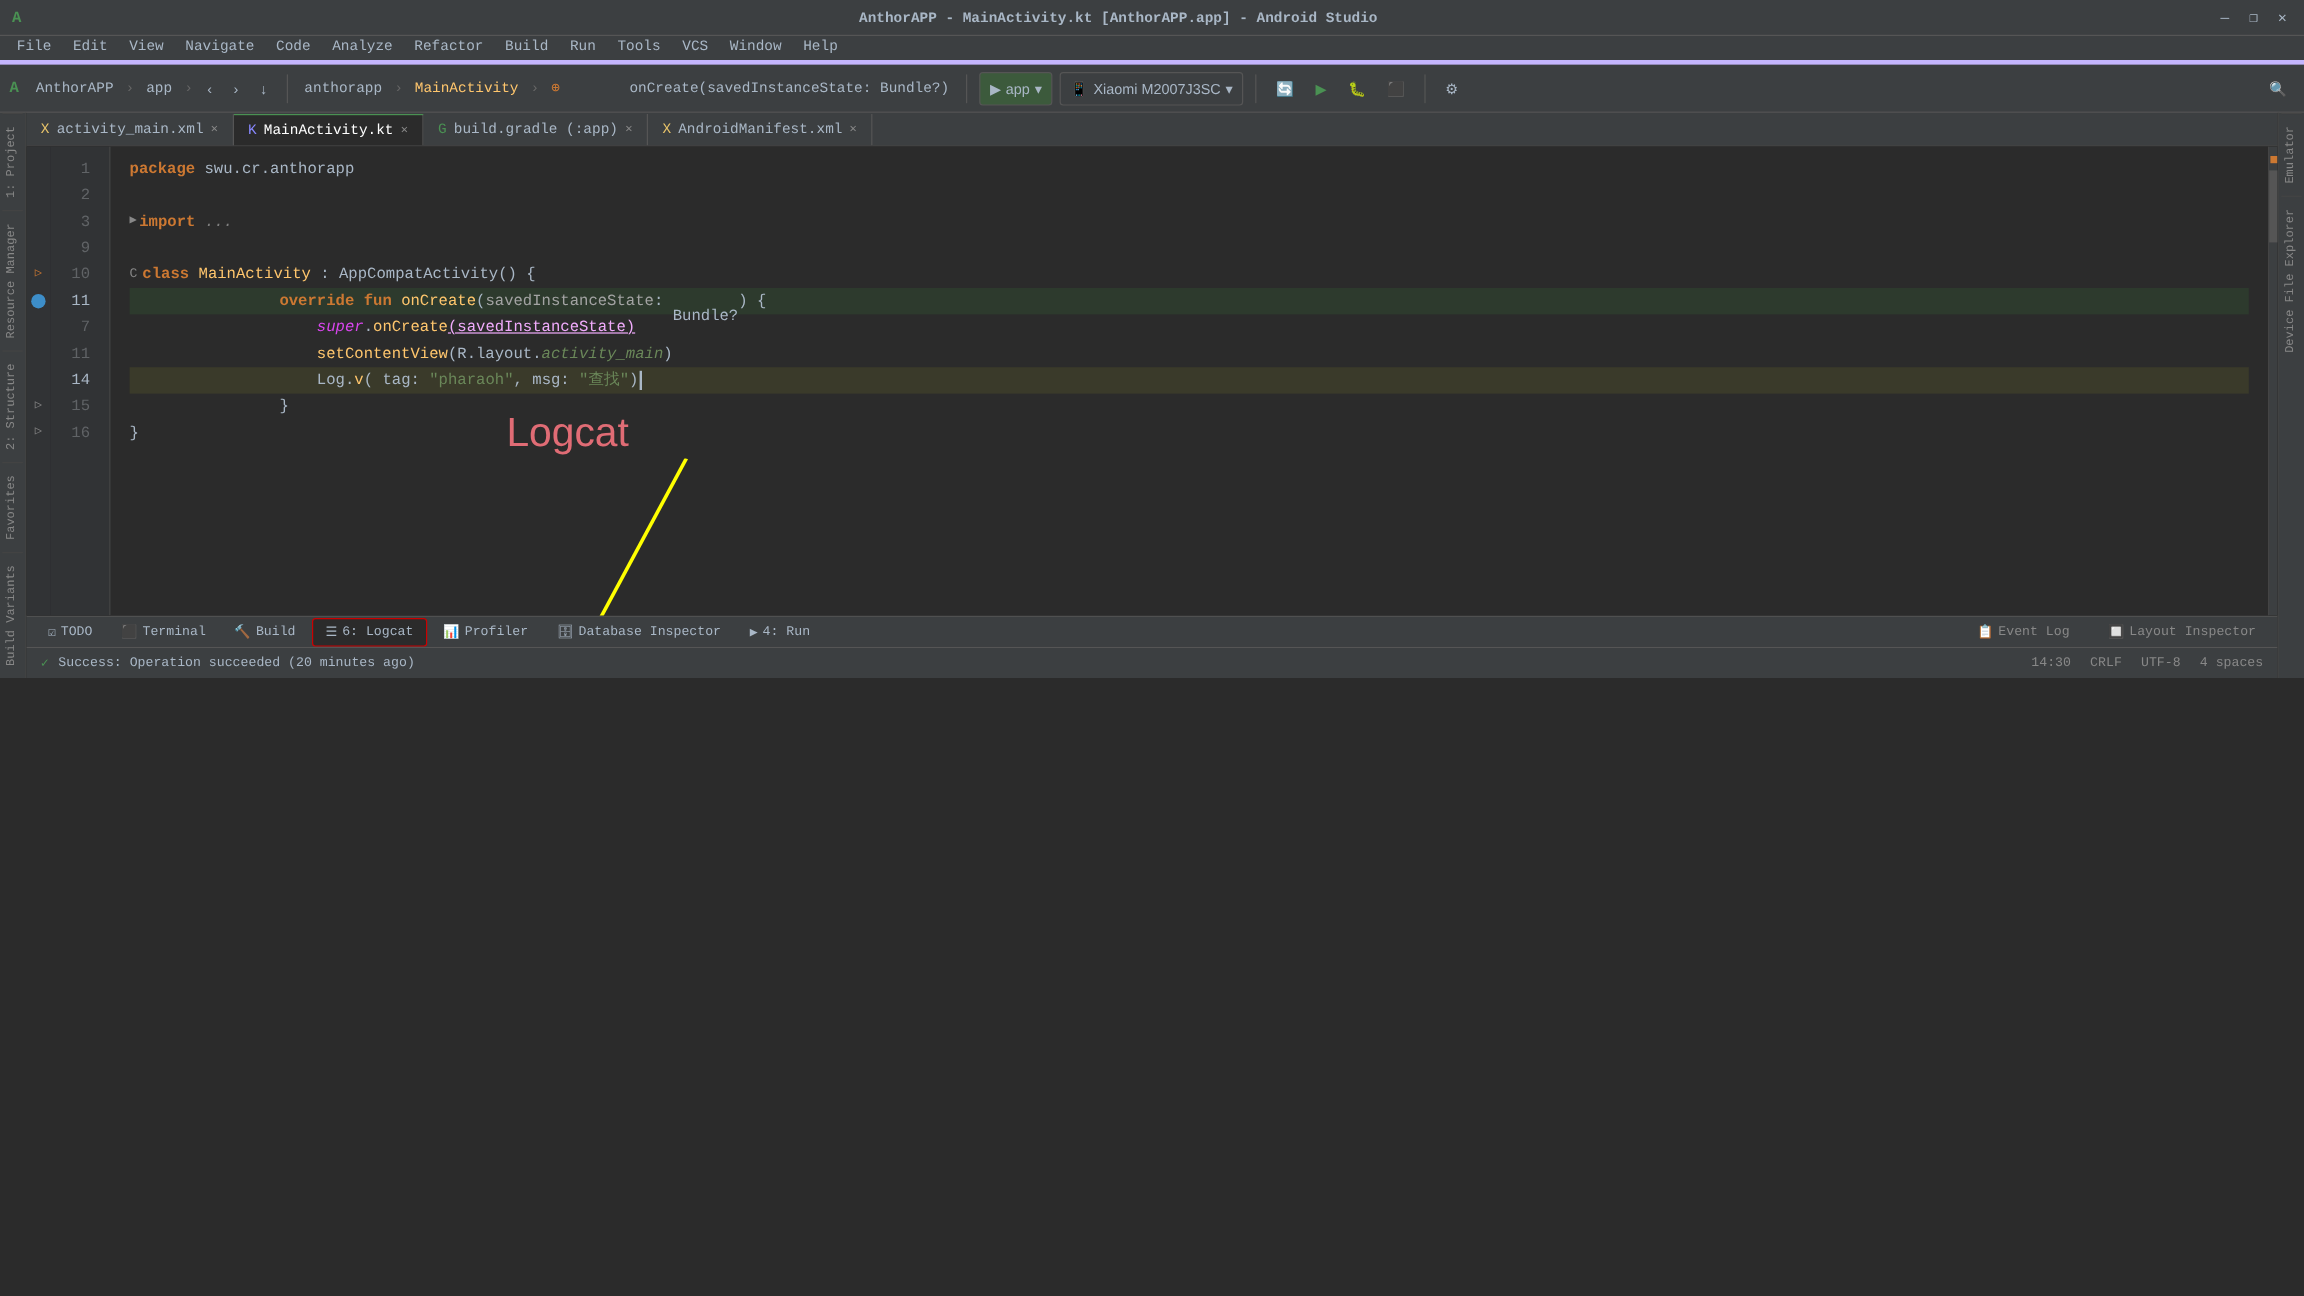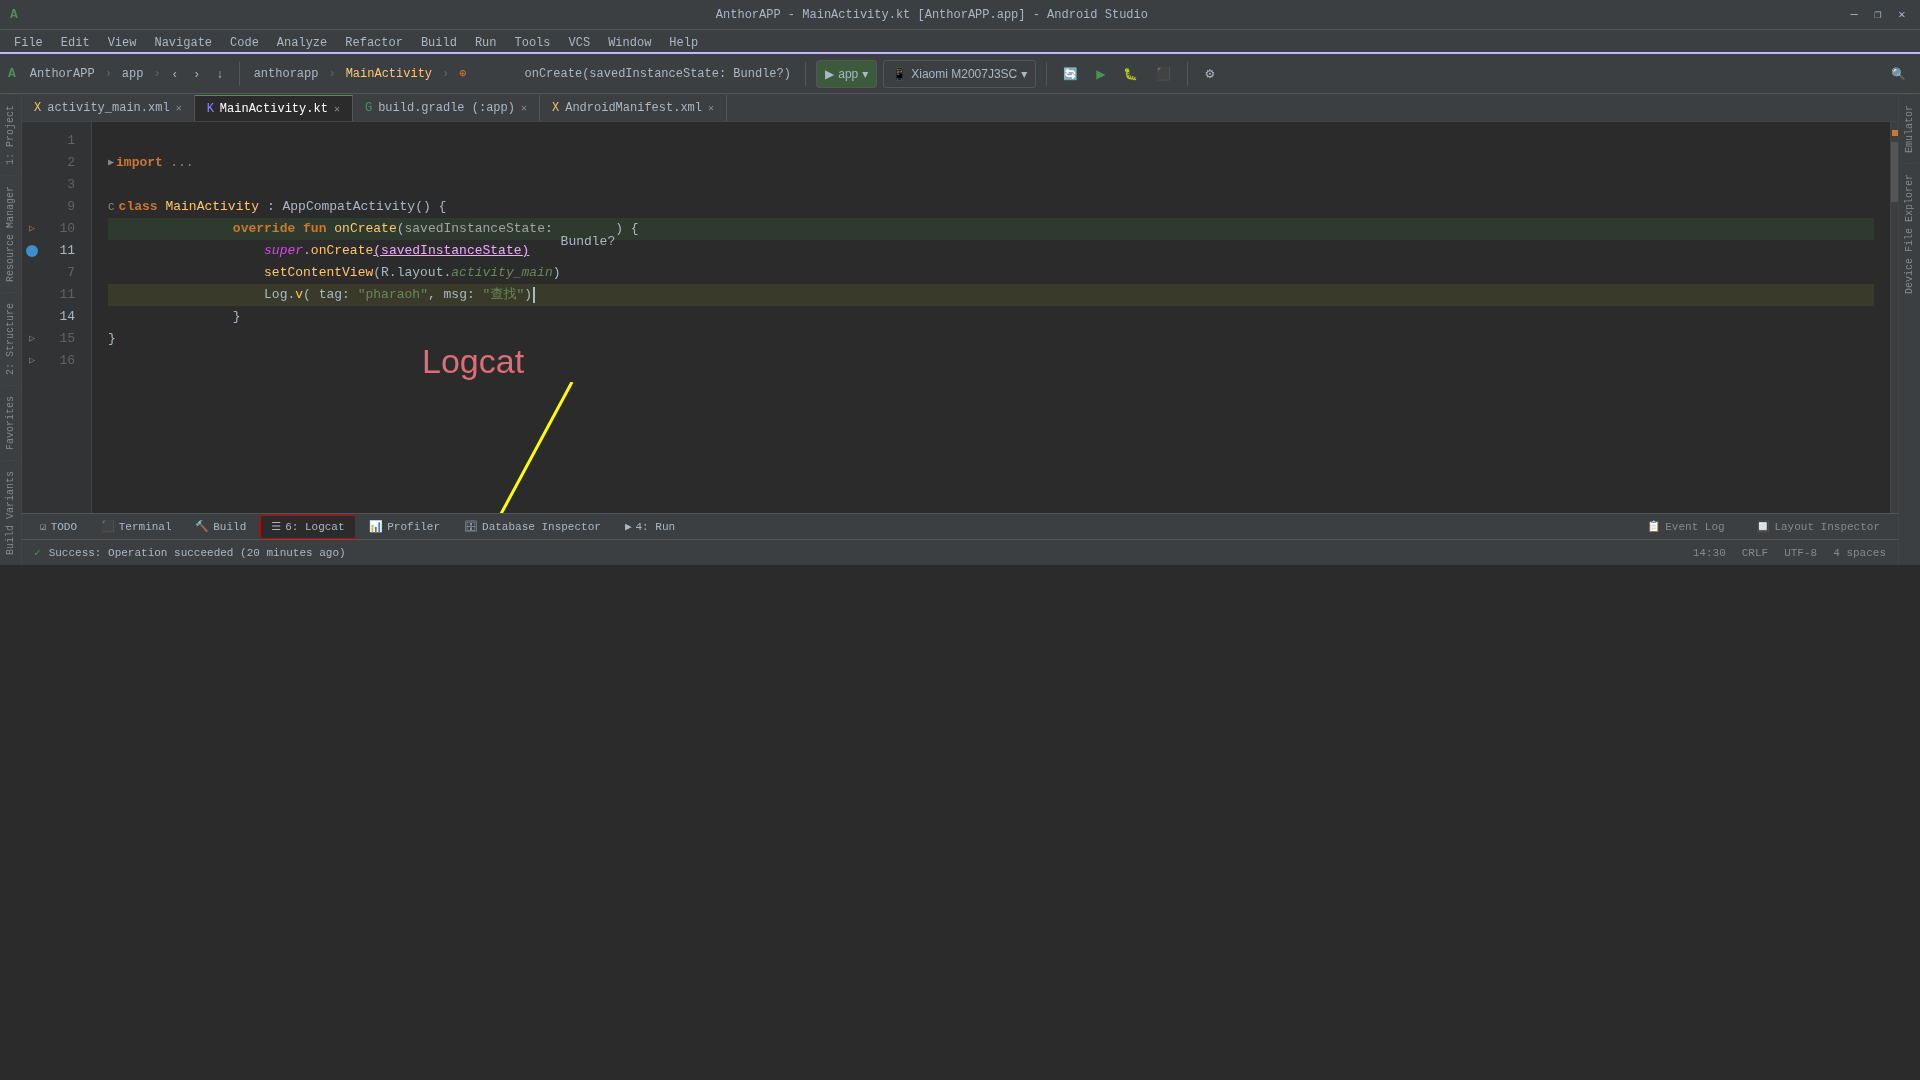--- a/index.html
+++ b/index.html
@@ -26,20 +26,21 @@
     #title-bar-left {
       display: flex;
       align-items: center;
       gap: 10px;
       font-size: 12px;
       color: #a9b7c6;
     }
     #title-bar-center {
       font-size: 12px;
       color: #a9b7c6;
+      font-weight: bold;
     }
     #title-bar-right {
       display: flex;
       gap: 8px;
     }
     .win-btn {
       width: 16px;
       height: 16px;
       display: flex;
       align-items: center;
@@ -47,23 +48,23 @@
       font-size: 12px;
       color: #a9b7c6;
       cursor: pointer;
     }
 
     
     #menu-bar {
       height: 24px;
       background: #3c3f41;
       display: flex;
-      align-items: flex-end;
+      align-items: flex-start;
       padding: 0 6px;
-      border-bottom: 2px solid #c4b5fd;
+      border-bottom: 4px solid #c4b5fd;
       gap: 2px;
     }
     .menu-item {
       padding: 2px 8px;
       font-size: 12px;
       color: #a9b7c6;
       cursor: pointer;
     }
 
     
@@ -459,20 +460,23 @@
           <div style="height:22px; display:flex; align-items:center; justify-content:flex-end; padding-right:8px; color:#a9b7c6;">11</div>
           <div style="height:22px; display:flex; align-items:center; justify-content:flex-end; padding-right:8px;">7</div>
           <div style="height:22px; display:flex; align-items:center; justify-content:flex-end; padding-right:8px;">11</div>
           <div style="height:22px; display:flex; align-items:center; justify-content:flex-end; padding-right:8px; color:#a9b7c6;">14</div>
           <div style="height:22px; display:flex; align-items:center; justify-content:flex-end; padding-right:8px;">15</div>
           <div style="height:22px; display:flex; align-items:center; justify-content:flex-end; padding-right:8px;">16</div>
         </div>
 
         <div id="code-content">
 
+          <div class="code-line">
+            <span class="kw">package</span>&nbsp;<span style="color:#a9b7c6;">swu.cr.anthorapp</span>
+          </div>
 
           <div class="code-line">&nbsp;</div>
 
           <div class="code-line">
             <span class="fold-icon">▶</span>
             <span class="kw">import</span>&nbsp;<span class="cmt">...</span>
           </div>
 
           <div class="code-line">&nbsp;</div>
 

